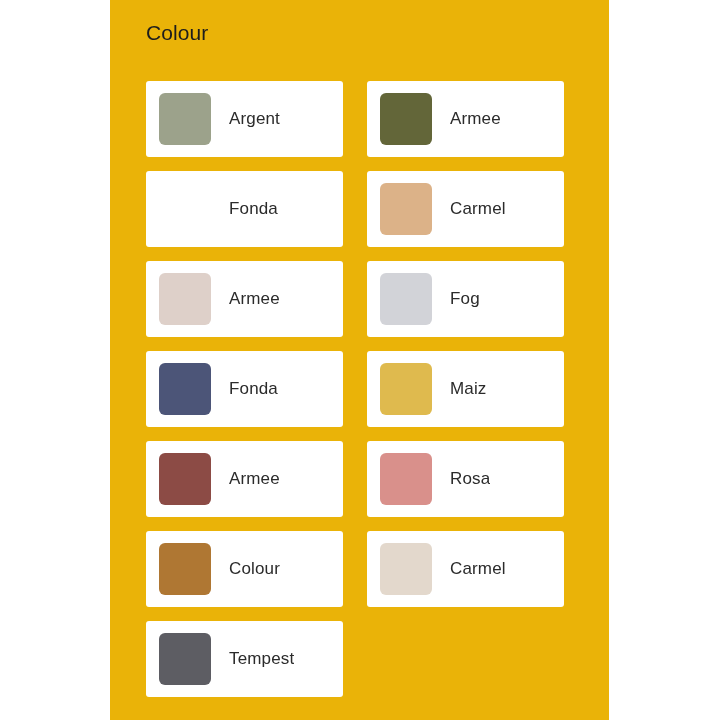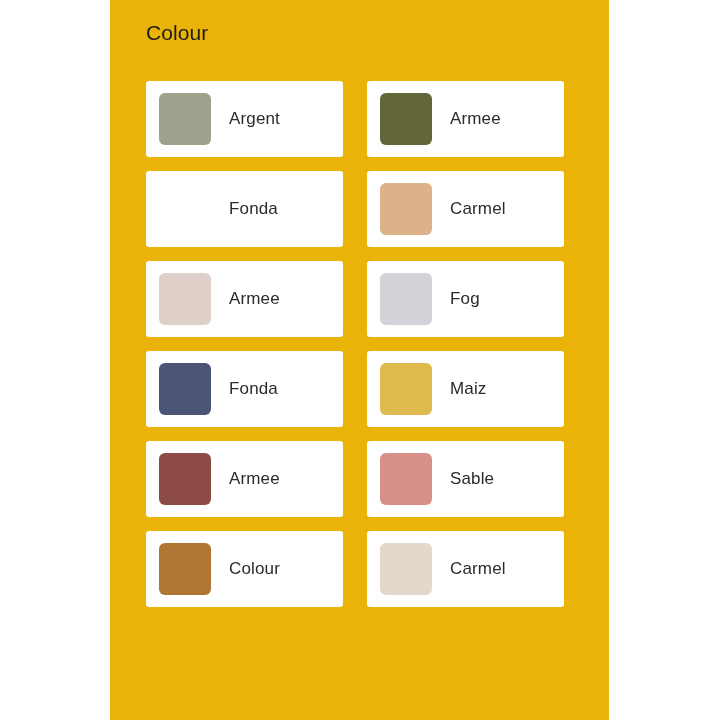--- a/index.html
+++ b/index.html
@@ -128,25 +128,29 @@
       <div class="swatch-card">
         <span class="swatch-chip" style="background: rgb(223, 186, 78);"></span>
         <span class="swatch-label">Maiz</span>
       </div>
       <div class="swatch-card">
         <span class="swatch-chip" style="background: rgb(140, 75, 69);"></span>
         <span class="swatch-label">Armee</span>
       </div>
       <div class="swatch-card">
         <span class="swatch-chip" style="background: rgb(217, 144, 139);"></span>
-        <span class="swatch-label">Sable</span>
+        <span class="swatch-label">Rosa</span>
       </div>
       <div class="swatch-card">
         <span class="swatch-chip" style="background: rgb(175, 119, 51);"></span>
         <span class="swatch-label">Colour</span>
       </div>
       <div class="swatch-card">
         <span class="swatch-chip" style="background: rgb(227, 216, 204);"></span>
         <span class="swatch-label">Carmel</span>
       </div>
+      <div class="swatch-card">
+        <span class="swatch-chip" style="background: rgb(93, 93, 99);"></span>
+        <span class="swatch-label">Tempest</span>
+      </div>
     </div>
 
 </div>
 
 </body></html>

